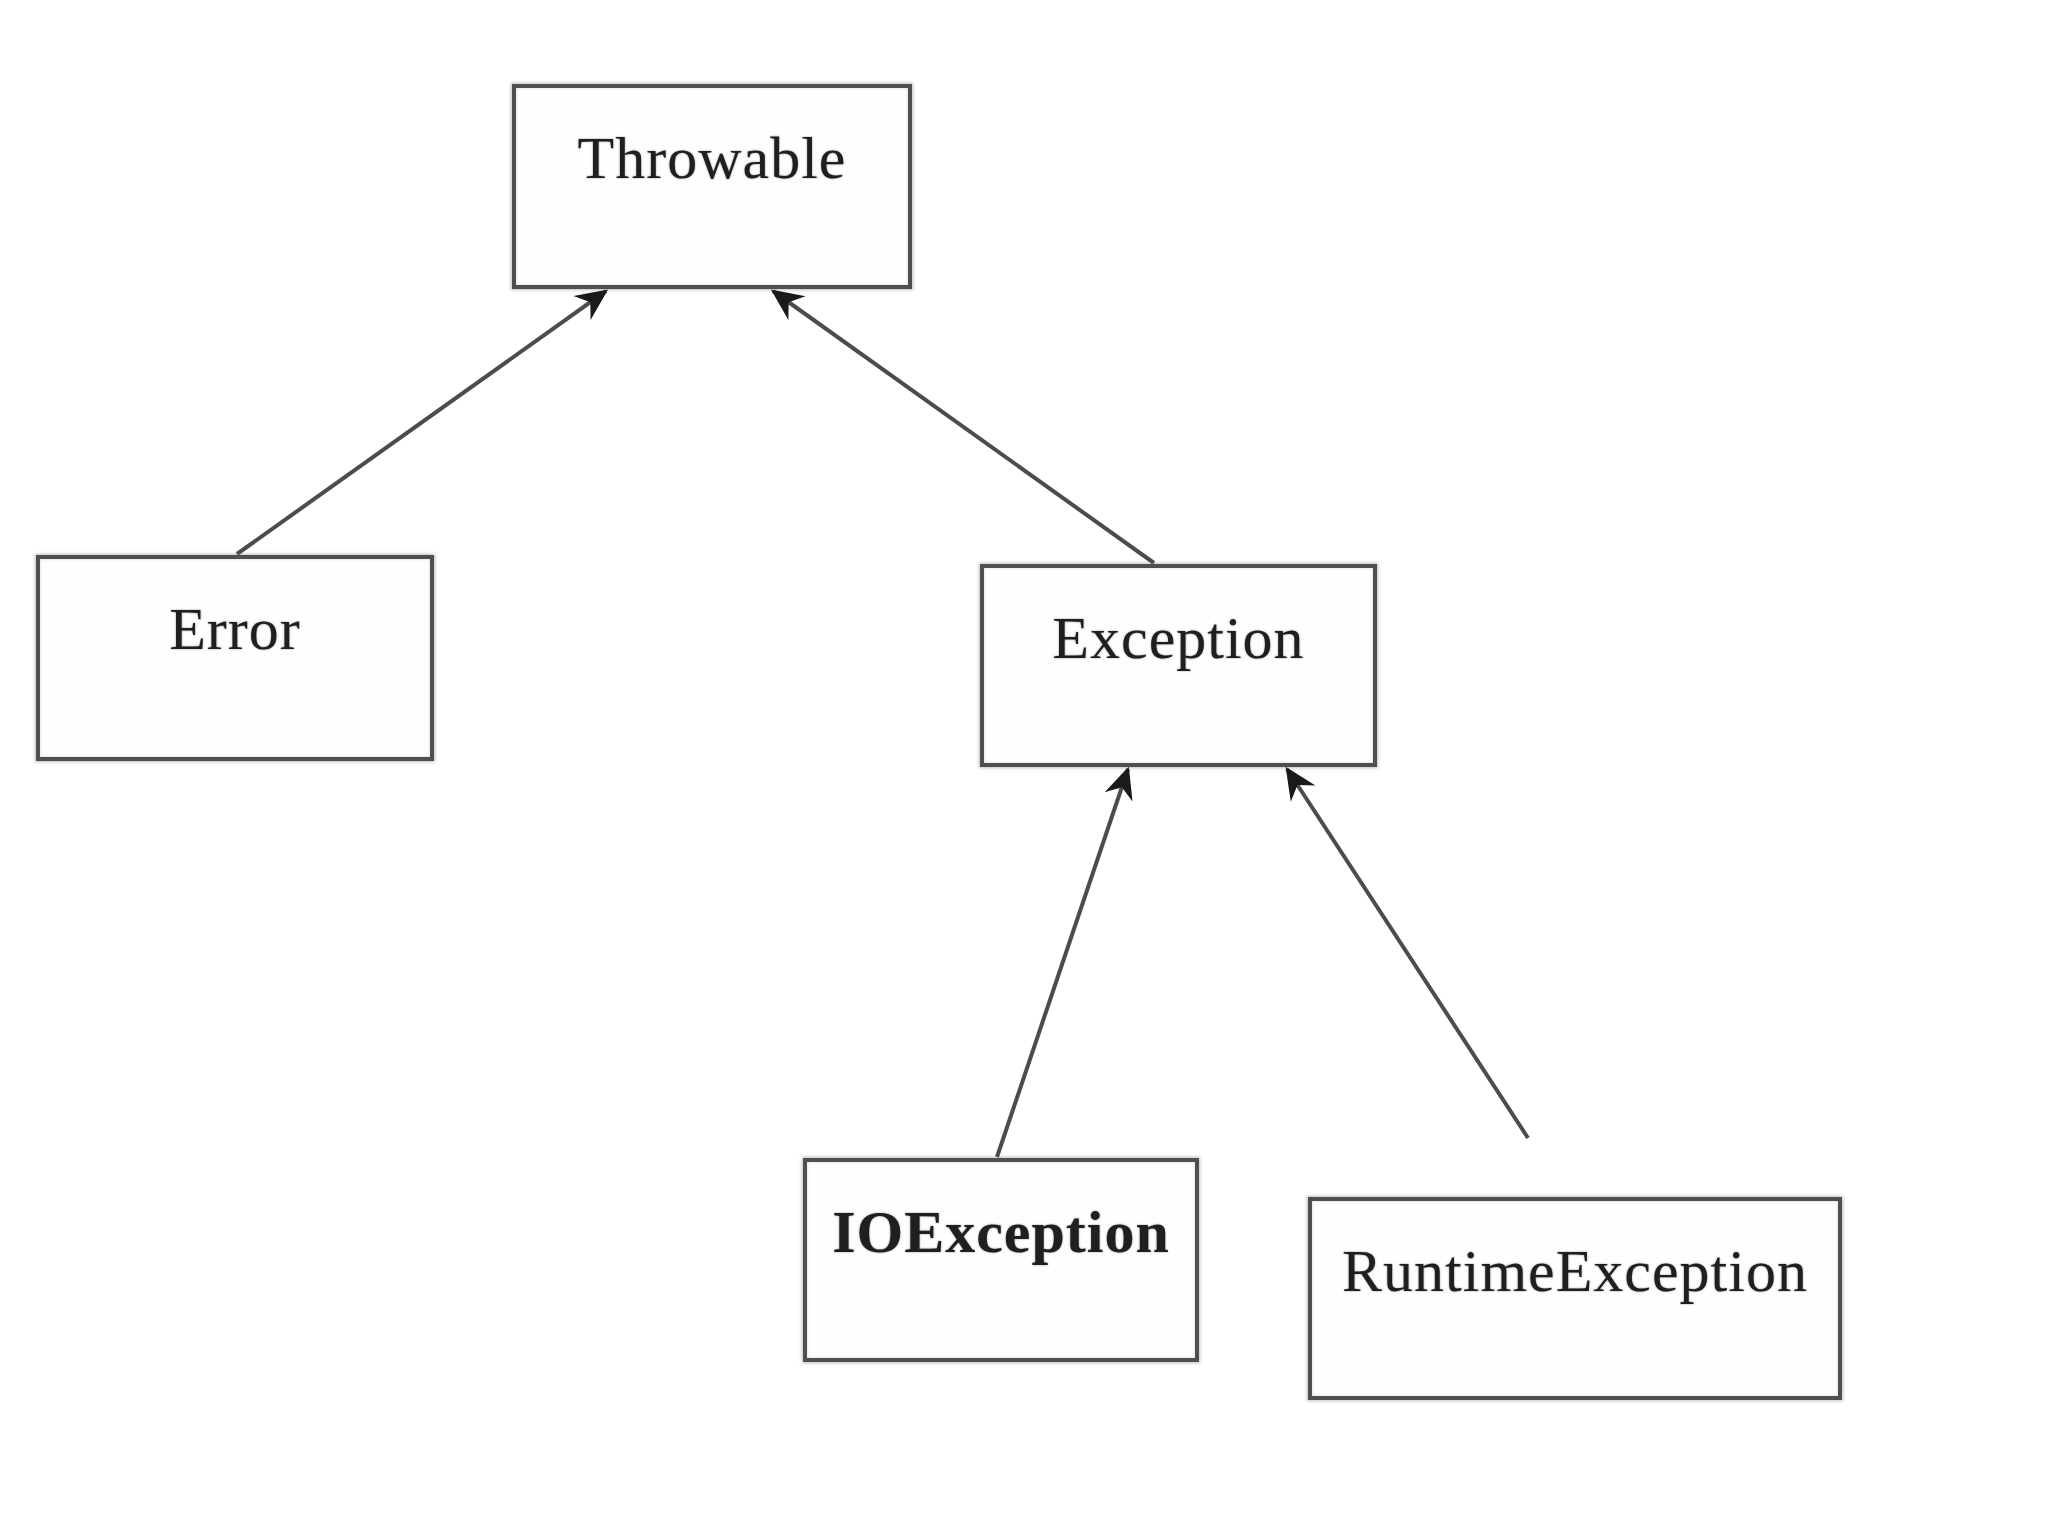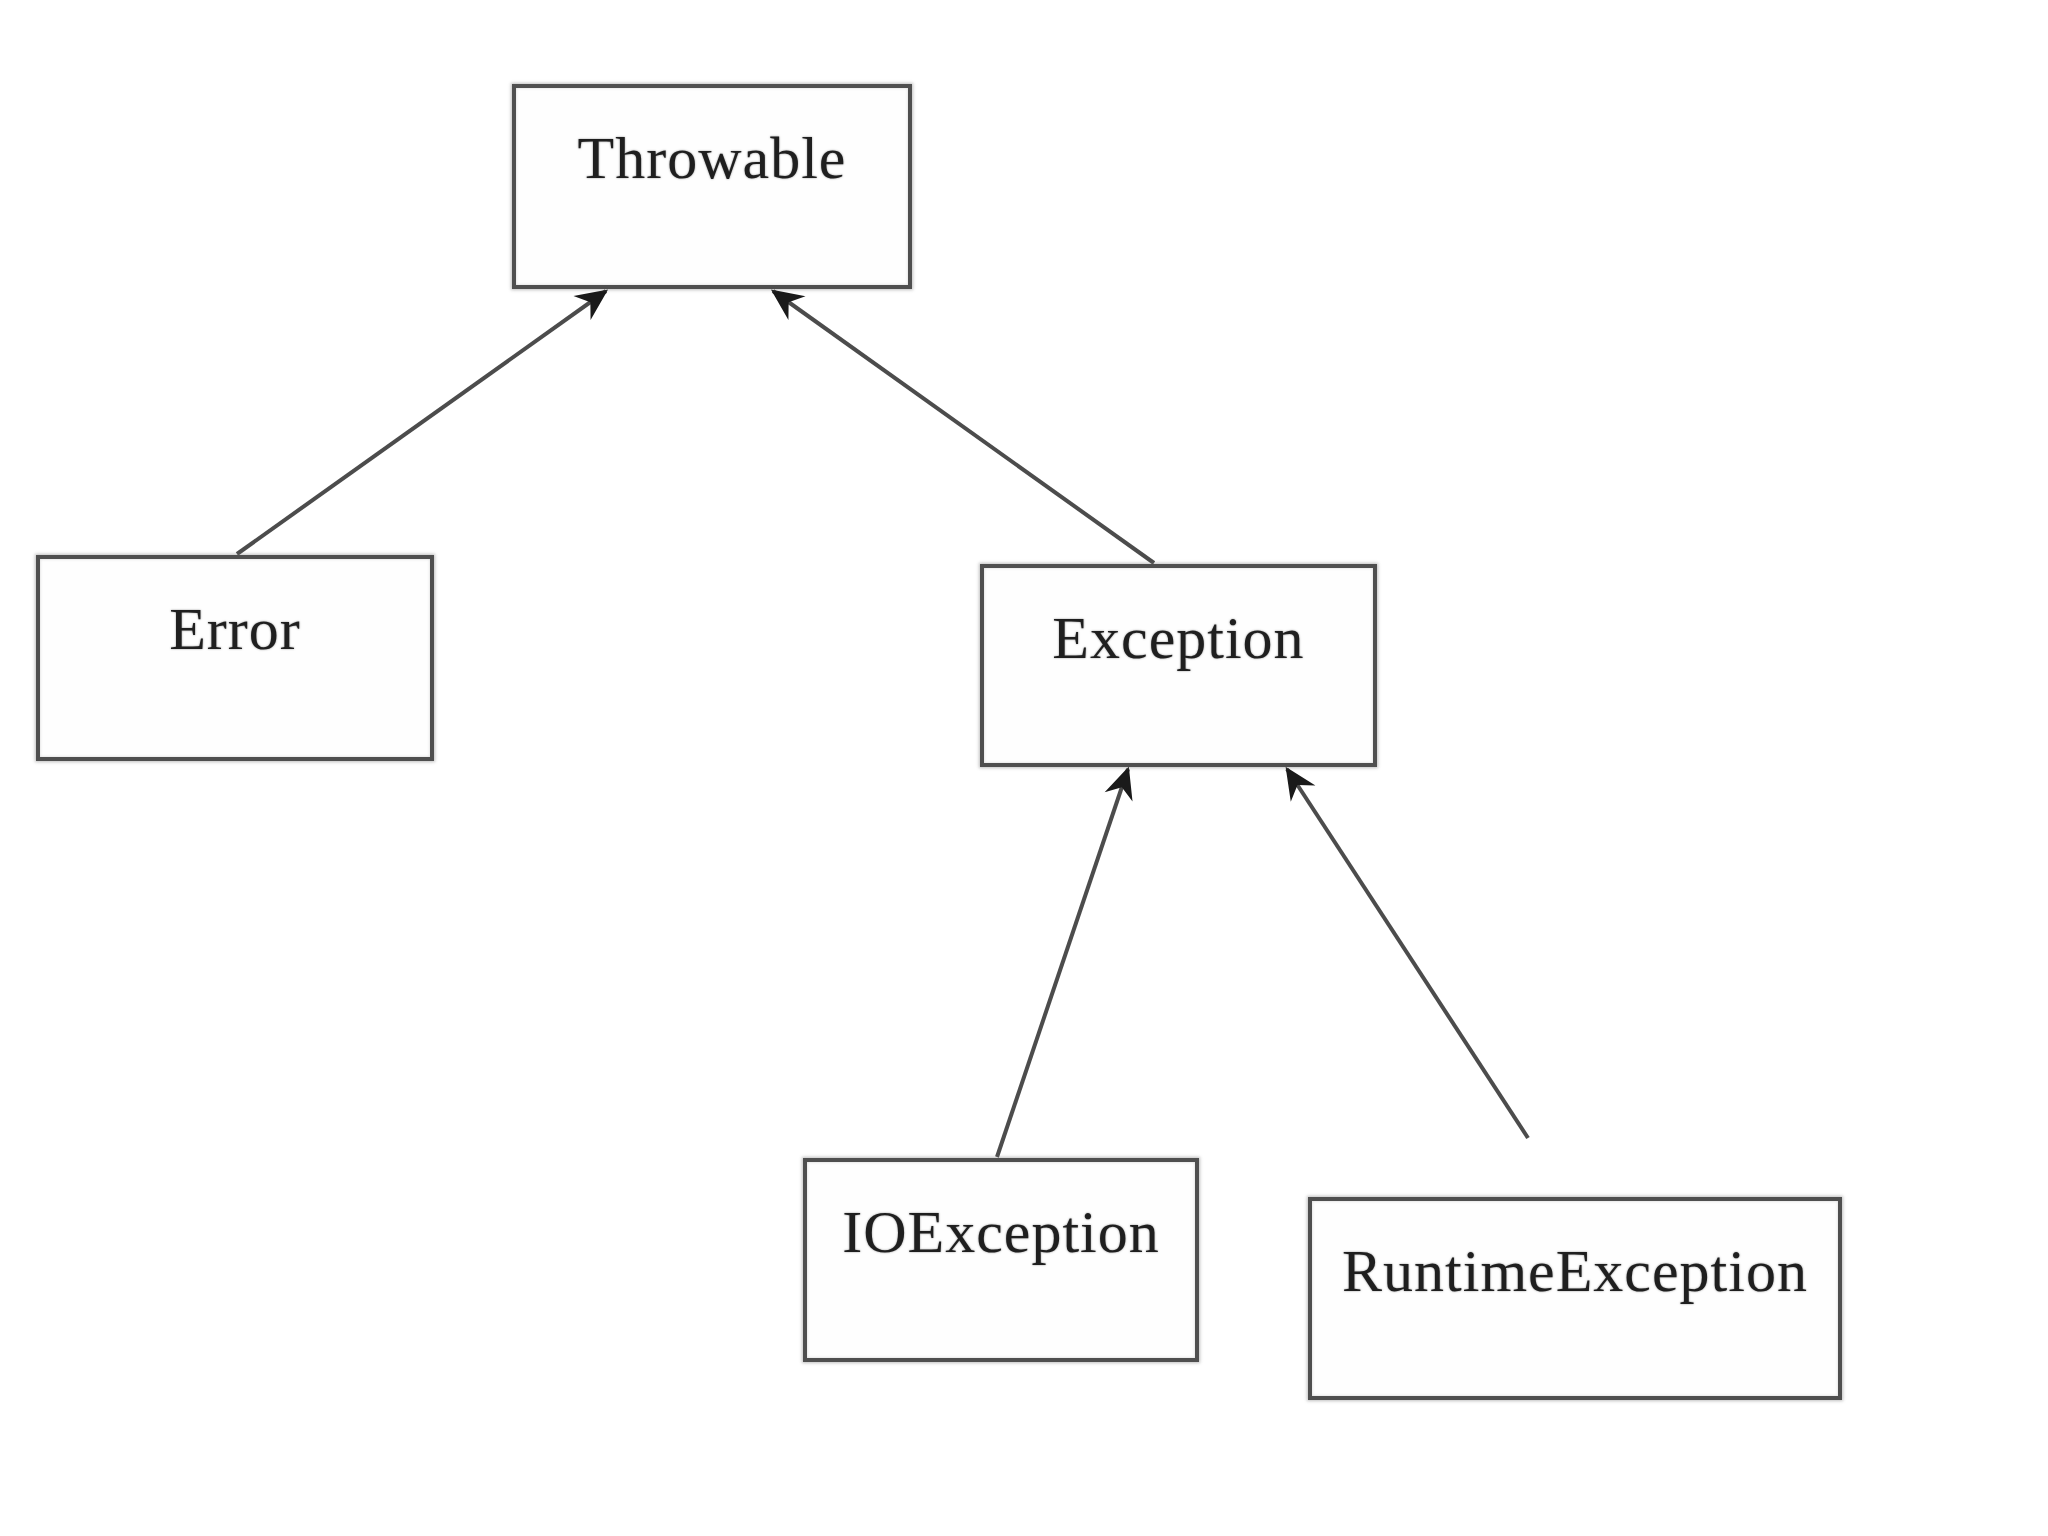--- a/index.html
+++ b/index.html
@@ -69,21 +69,21 @@
   </div>
 
   <div class="node" style="left:36px; top:555px; width:398px; height:206px;">
     <span class="label">Error</span>
   </div>
 
   <div class="node" style="left:980px; top:564px; width:397px; height:203px;">
     <span class="label">Exception</span>
   </div>
 
-  <div class="node" style="left:803px; top:1158px; width:396px; height:204px;">
+  <div class="node" style="left:803px; top:1158px; width:396px; height:204px;font-weight:bold;">
     <span class="label">IOException</span>
   </div>
 
   <div class="node" style="left:1308px; top:1197px; width:534px; height:203px;">
     <span class="label">RuntimeException</span>
   </div>
 
 </div>
 
 </body></html>

